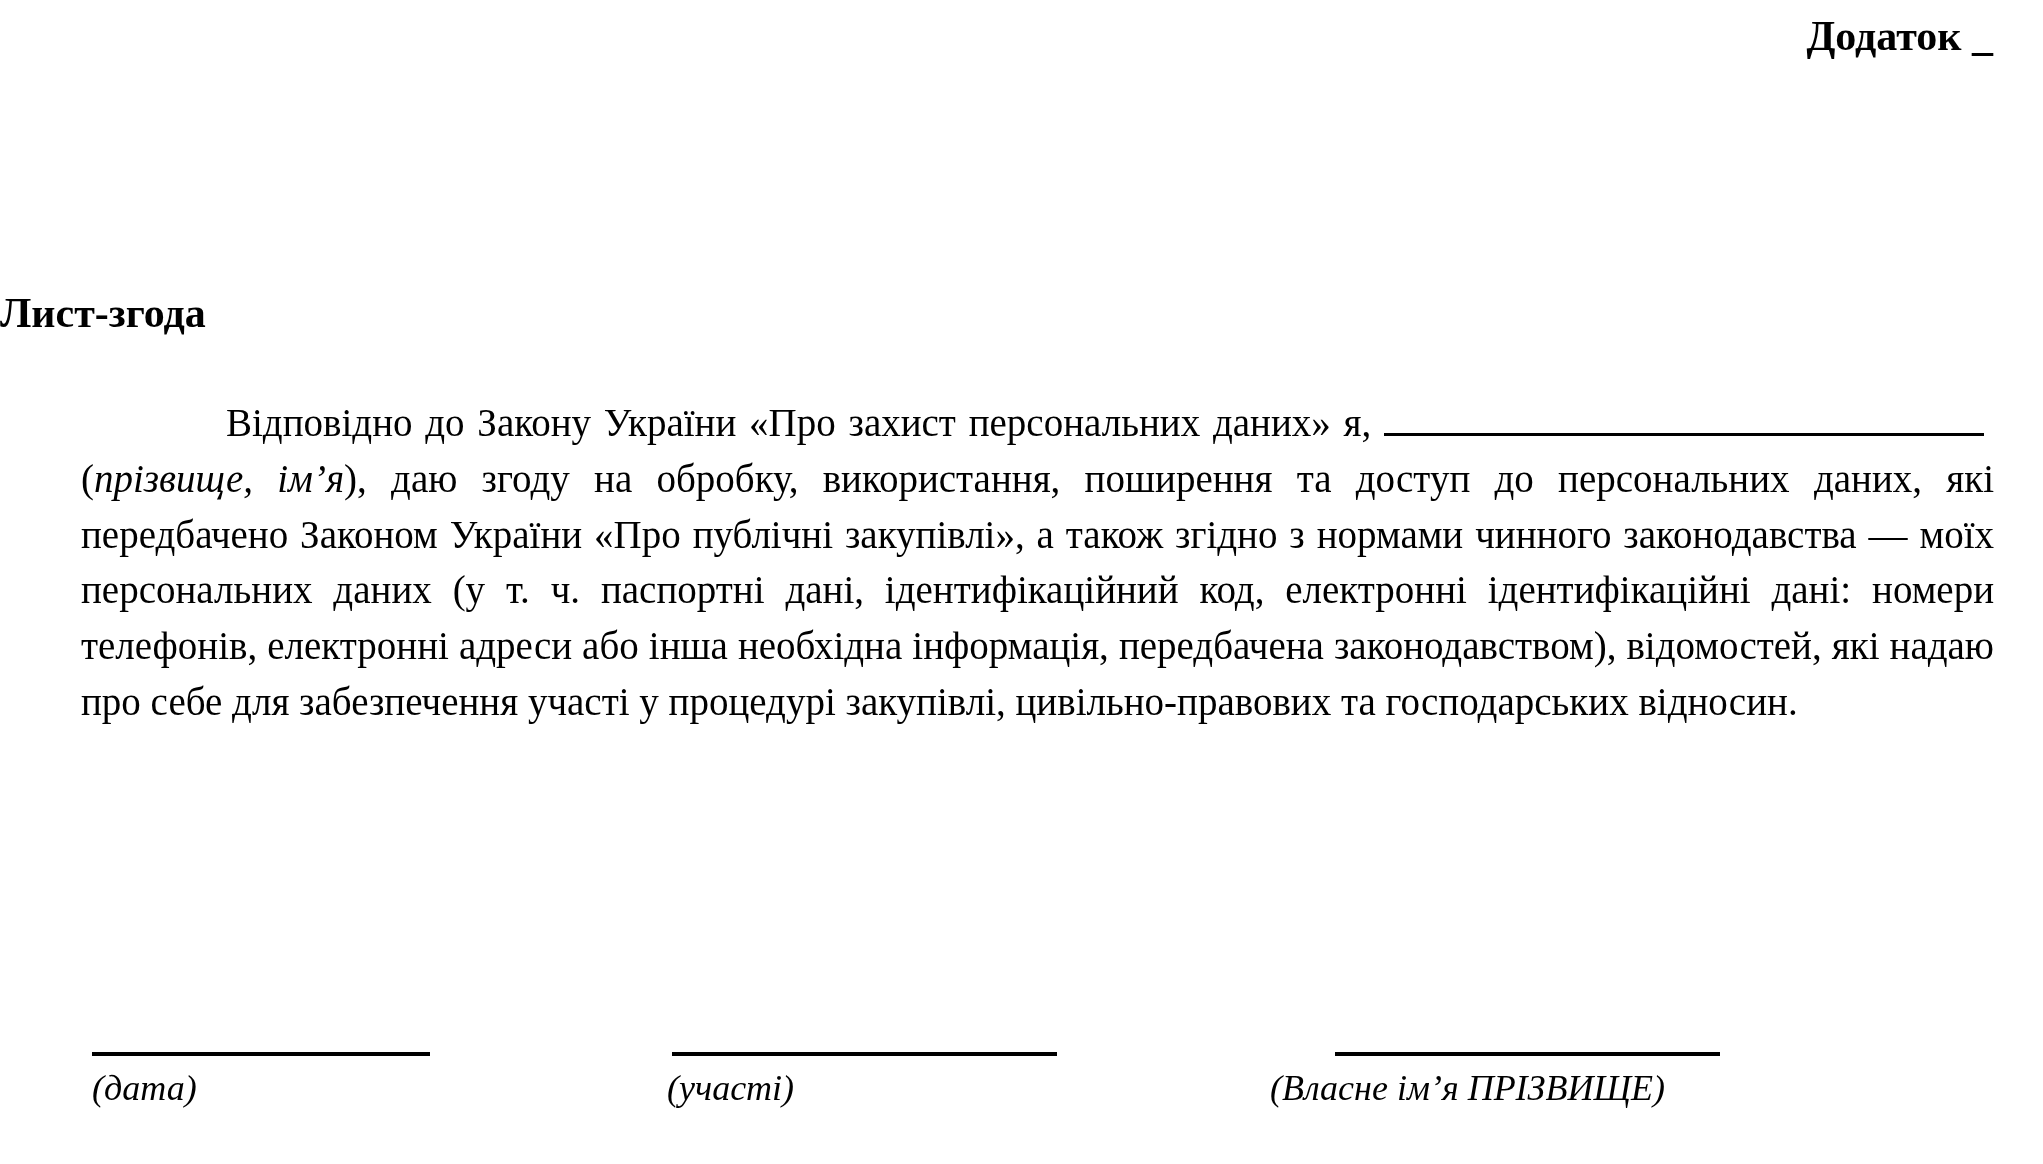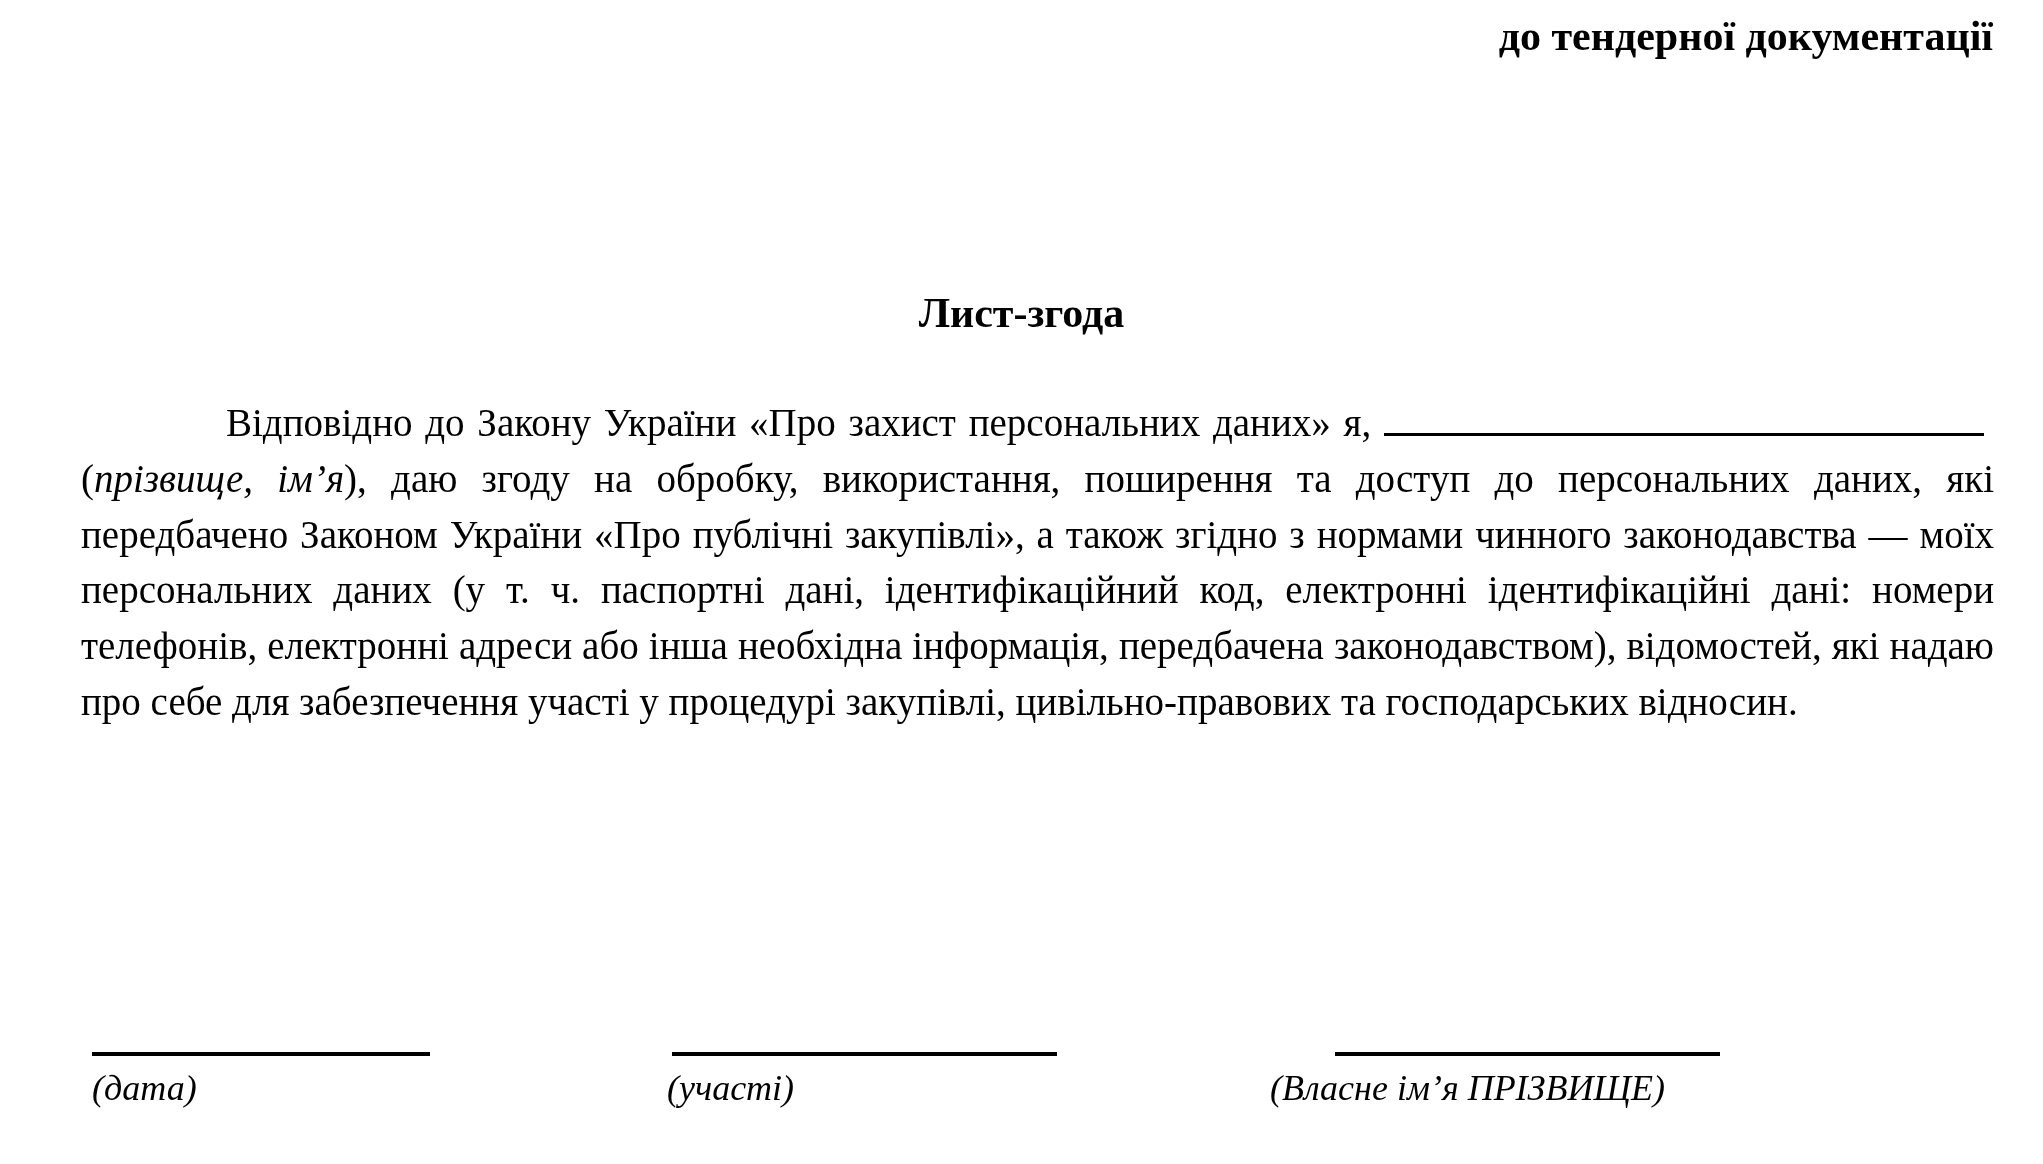--- a/index.html
+++ b/index.html
@@ -5,21 +5,21 @@
   html, body { margin: 0; padding: 0; background: #ffffff; }
   body {
     width: 2043px; height: 1164px; position: relative; overflow: hidden;
     font-family: "Liberation Serif", "DejaVu Serif", serif; color: #000;
   }
   .header {
     position: absolute; right: 50px; top: 8px; text-align: right;
     font-weight: bold; font-size: 42px; line-height: 56px;
   }
   .title {
-    position: absolute; left: 0; right: 0; top: 285px; text-align: center;
+    position: absolute; left: 0; right: 0; top: 285px; text-align: left;
     font-weight: bold; font-size: 42px; line-height: 56px;
   }
   .body-text {
     position: absolute; left: 81px; width: 1913px; top: 395px;
     font-size: 39px; line-height: 55.8px; text-align: justify;
     text-align-last: left;
   }
   .indent { display: inline-block; width: 145px; }
   .blank {
     display: inline-block; width: 600px; height: 1px;
@@ -30,21 +30,21 @@
   }
   .sig-caption {
     position: absolute; top: 1065px; font-style: italic; font-size: 36px;
     line-height: 46px; 
   }
 </style>
 </head>
 <body>
 
 <div class="header">
-  <div>до тендерної документації</div>
+  <div>Додаток _</div>
 </div>
 
 <div class="title">Лист-згода</div>
 
 <div class="body-text"><span class="indent"></span><span>Відповідно до Закону України «Про захист персональних даних» я,</span> <span class="blank"></span> <span>(</span><i>прізвище, ім’я</i><span>)</span><span>, даю згоду на обробку, використання, поширення та доступ до персональних даних, які передбачено Законом України «Про публічні закупівлі», а також згідно з нормами чинного законодавства — моїх персональних даних (у т. ч. паспортні дані, ідентифікаційний код, електронні ідентифікаційні дані: номери телефонів, електронні адреси або інша необхідна інформація, передбачена законодавством), відомостей, які надаю про себе для забезпечення участі у процедурі закупівлі, цивільно-правових та господарських відносин.</span></div>
 
 <div class="sig-line" style="left:92px; width:338px;"></div>
 <div class="sig-line" style="left:672px; width:385px;"></div>
 <div class="sig-line" style="left:1335px; width:385px;"></div>
 

